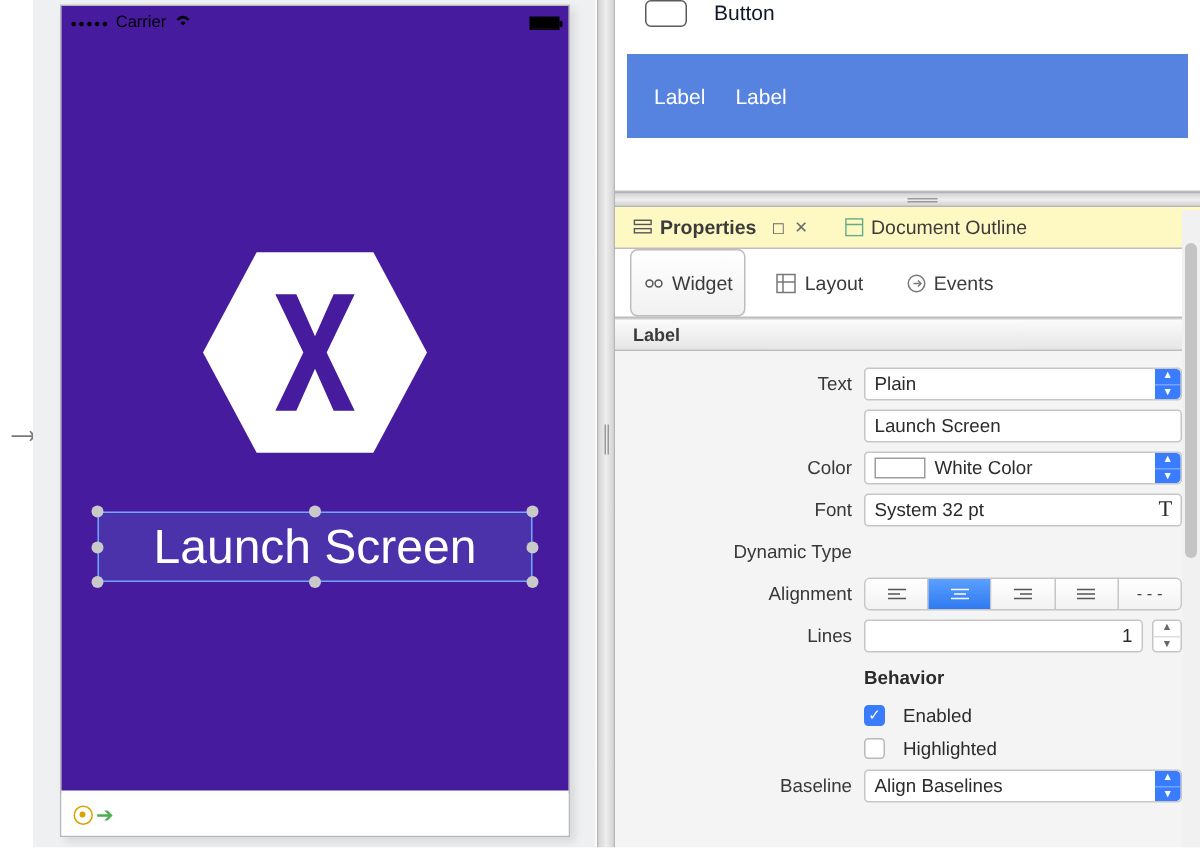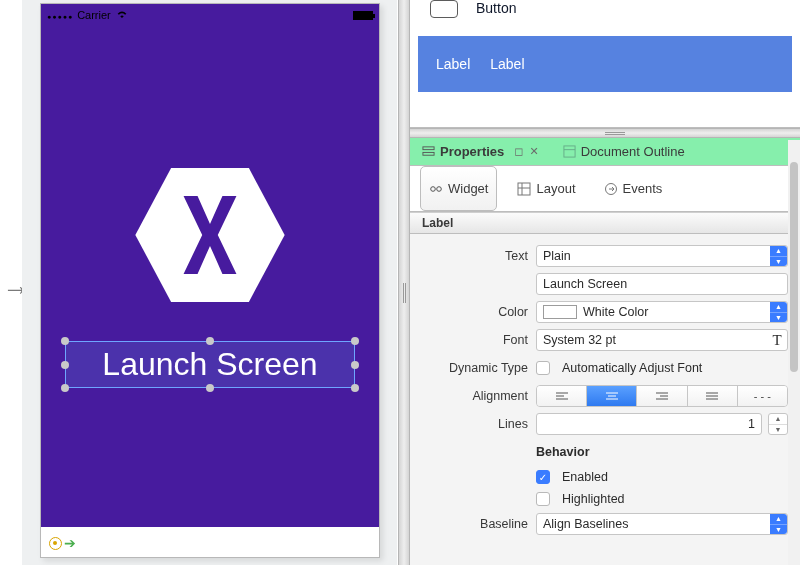--- a/index.html
+++ b/index.html
@@ -42,41 +42,41 @@
 .toolbox { height: 128px; border-bottom:1px solid #bdbdbd; background:#fff;}
 .tb-row1 { height:26px; display:flex; align-items:flex-start; padding:0 10px 0 20px;}
 .tb-row1 .sq{ width:28px;height:18px;border:1.5px solid #5b5b5b;border-radius:4px;margin-right:18px;}
 .tb-row1 .lbl{ color:#0f172a;font-size:14px;}
 .tb-row2 { margin:10px 8px 0 8px; height:56px; background:#5682e0; display:flex; align-items:center; padding-left:18px; gap:20px; color:#fff; font-size:14px;}
 
 .hsplit { height:10px; background: linear-gradient(#d4d4d4,#eee,#d4d4d4); border-top:1px solid #b5b5b5;border-bottom:1px solid #b5b5b5; position:relative;}
 .hsplit::after{content:"";position:absolute;left:50%;top:3px;height:1px;width:20px;background:#999;box-shadow:0 2px #999;}
 
 
-.panel-tabs { height:28px; background:#86efac; border-bottom:1px solid #bdbdbd; display:flex; align-items:center; padding:0 8px; gap:6px; font-size:13px; color:#3b3b3b;text-align:center;}
+.panel-tabs { height:28px; background:#fef9c3; border-bottom:1px solid #bdbdbd; display:flex; align-items:center; padding:0 8px; gap:6px; font-size:13px; color:#3b3b3b;text-align:center;}
 .panel-tabs .tab { display:flex; align-items:center; gap:5px; padding:0 4px;}
 .panel-tabs .active { font-weight:600;}
 .panel-tabs .spacer { width:8px;}
 .panel-tabs .winbtn{ font-size:11px; color:#6b6b6b; display:inline-flex; gap:2px;}
 .panel-tabs .ic{ width:13px;height:13px; display:inline-block;}
 .panel-tabs .ic svg{width:100%;height:100%;}
 
 
 .widget-tabs { height: 46px; background:#fff; border-bottom:1px solid #bdbdbd; display:flex; padding:0 10px; gap:12px; font-size:13px; color:#3b3b3b;}
 .widget-tabs .wt { display:flex; align-items:center; gap:5px; padding:5px 8px;}
 .widget-tabs .wt.active { border:1px solid #bdbdbd; border-radius:5px; background:linear-gradient(#fff,#f1f1f1);}
 .widget-tabs .ic{ width:14px;height:14px;display:inline-block;}
 
 
 .section-hd { height:22px; background:linear-gradient(#fbfbfb,#e6e6e6); border-top:1px solid #cfcfcf; border-bottom:1px solid #bdbdbd; font-size:12px; font-weight:600; color:#3a3a3a; padding-left:12px; display:flex; align-items:center;}
 
 
 .form { padding:8px 12px 0 0; font-size:12.5px; color:#2b2b2b;}
 .frow { display:flex; align-items:center; min-height:28px; }
-.flabel { width:126px; text-align:right; padding-right:8px; color:#383838; font-size:12.5px;}
+.flabel { width:126px; text-align:right; padding-right:8px; color:#383838; font-size:12.5px;margin-left:40px;}
 .fctrl { flex:1; display:flex; align-items:center; gap:6px; }
 .select, .input { height:22px; background:#fff; border:1px solid #c6c6c6; border-radius:3px; font-size:12.5px; padding:0 6px; display:flex; align-items:center; flex:1; }
 .select { position:relative; padding-right:20px;align-items:center; }
 .select .stepper { position:absolute; right:0; top:0; bottom:0; width:17px; background:#3a7cff; border-radius:0 3px 3px 0; display:flex; flex-direction:column;}
 .select .stepper span{flex:1;display:flex;align-items:center;justify-content:center;color:#fff;font-size:7px;}
 .select .stepper span:first-child{border-bottom:1px solid rgba(255,255,255,0.3);}
 .colorwell { width:34px;height:14px;border:1px solid #9c9c9c;background:#fff;margin-right:6px;}
 .spin { height:22px; border:1px solid #c6c6c6; border-radius:3px; background:#fff; width:20px; display:flex; flex-direction:column;}
 .spin span{flex:1;font-size:7px;display:flex;align-items:center;justify-content:center;color:#666;}
 .spin span:first-child{border-bottom:1px solid #ddd;}
@@ -247,24 +247,20 @@
       <div class="fctrl">
         <div class="input" style="padding-right:0">
           <span style="flex:1">System 32 pt</span>
           <span class="font-T">T</span>
         </div>
       </div>
     </div>
 
     <div class="frow">
       <div class="flabel">Dynamic Type</div>
-      <div class="fctrl">
-        <span class="check"></span>
-        <span>Automatically Adjust Font</span>
-      </div>
     </div>
 
     <div class="frow">
       <div class="flabel">Alignment</div>
       <div class="fctrl">
         <div class="seg">
           <button>
               <svg width="14" height="10">
                 <line x1="1" y1="2" x2="13" y2="2" stroke="#555"></line>
                 <line x1="1" y1="5" x2="9" y2="5" stroke="#555"></line>

